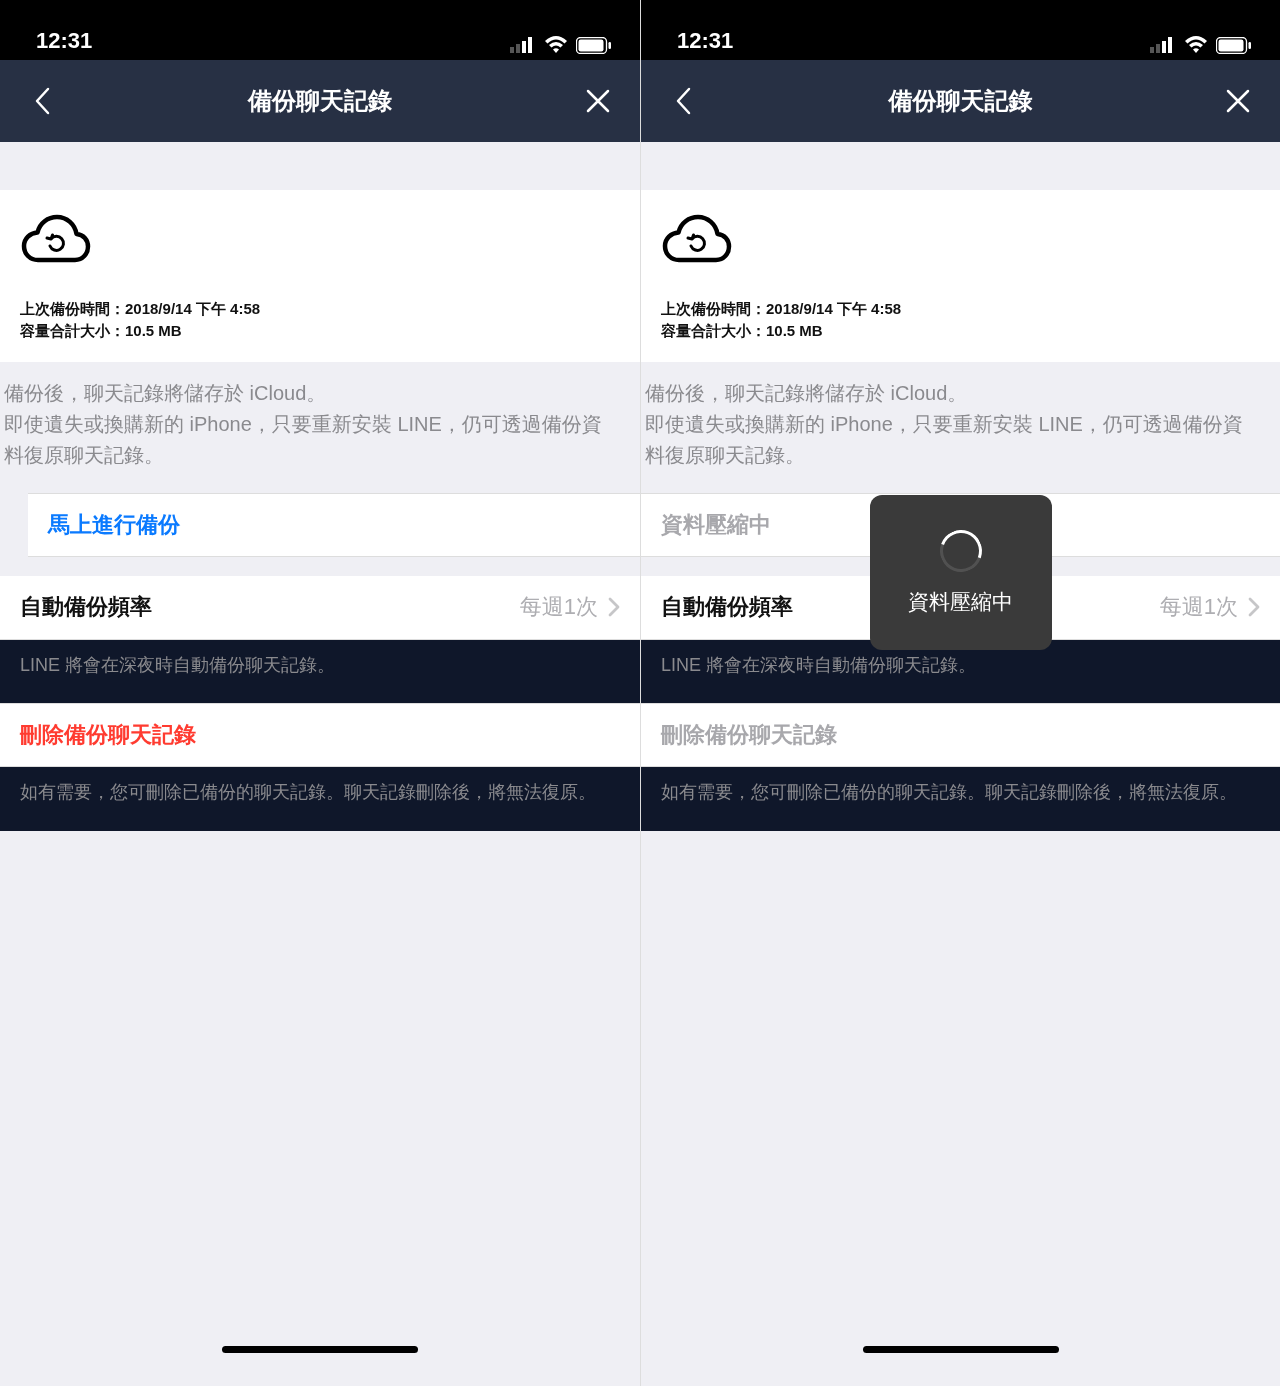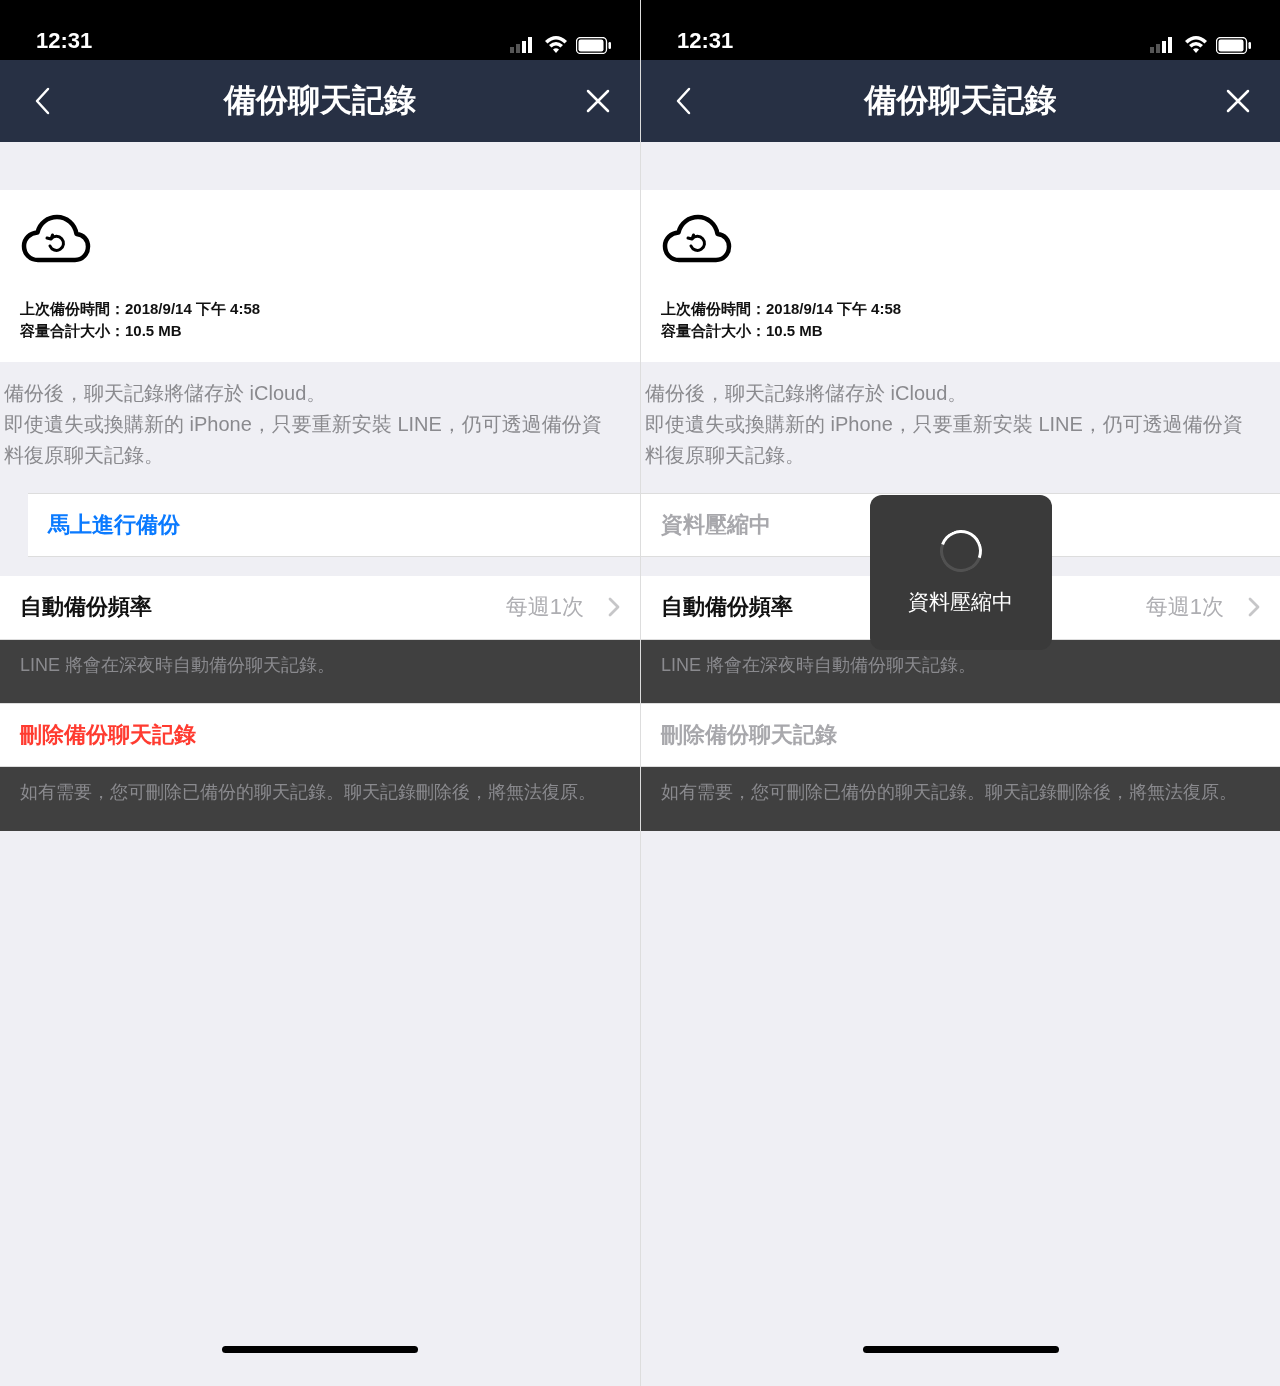--- a/index.html
+++ b/index.html
@@ -38,21 +38,21 @@
 
     
     .navbar {
       height: 82px;
       background: #273044;
       color: #fff;
       display: flex;
       align-items: center;
       justify-content: flex-end;
       padding: 0 22px;
-      font-size: 32px;
+      font-size: 24px;
       font-weight: 600;
     }
     .nav-btn { width: 40px; display: flex; justify-content: center; }
     .nav-title { flex: 1; text-align: center; }
 
     
     .gap { height: 48px; background: #efeff4; }
 
     
     .info-panel {
@@ -84,34 +84,34 @@
       font-size: 22px;
       font-weight: 600;
       border-top: 0.5px solid #ddd;
       border-bottom: 0.5px solid #ddd;
     }
     .row + .row { border-top: none; margin-top: 19px; }
     .row-detail {
       margin-left: auto;
       display: flex;
       align-items: center;
-      gap: 24px;
+      gap: 10px;
       color: #aeaeb2;
       font-weight: 500;
     }
     .row.blue { color: #0a7aff; margin-left: 28px; }
     .row.red { color: #ff3b30; }
     .row.grey { color: #a8a8ac; }
 
     .section-note {
       padding: 12px 20px 24px 20px;
       font-size: 18px;
       color: #8a8a8e;
       line-height: 1.55;
-      background: #404040;
+      background: #0f172a;
     }
 
     .spacer { flex: 1; background: #efeff4; }
 
     .home-indicator-wrap {
       height: 60px;
       display: flex;
       align-items: flex-start;
       justify-content: center;
       background: #efeff4;

